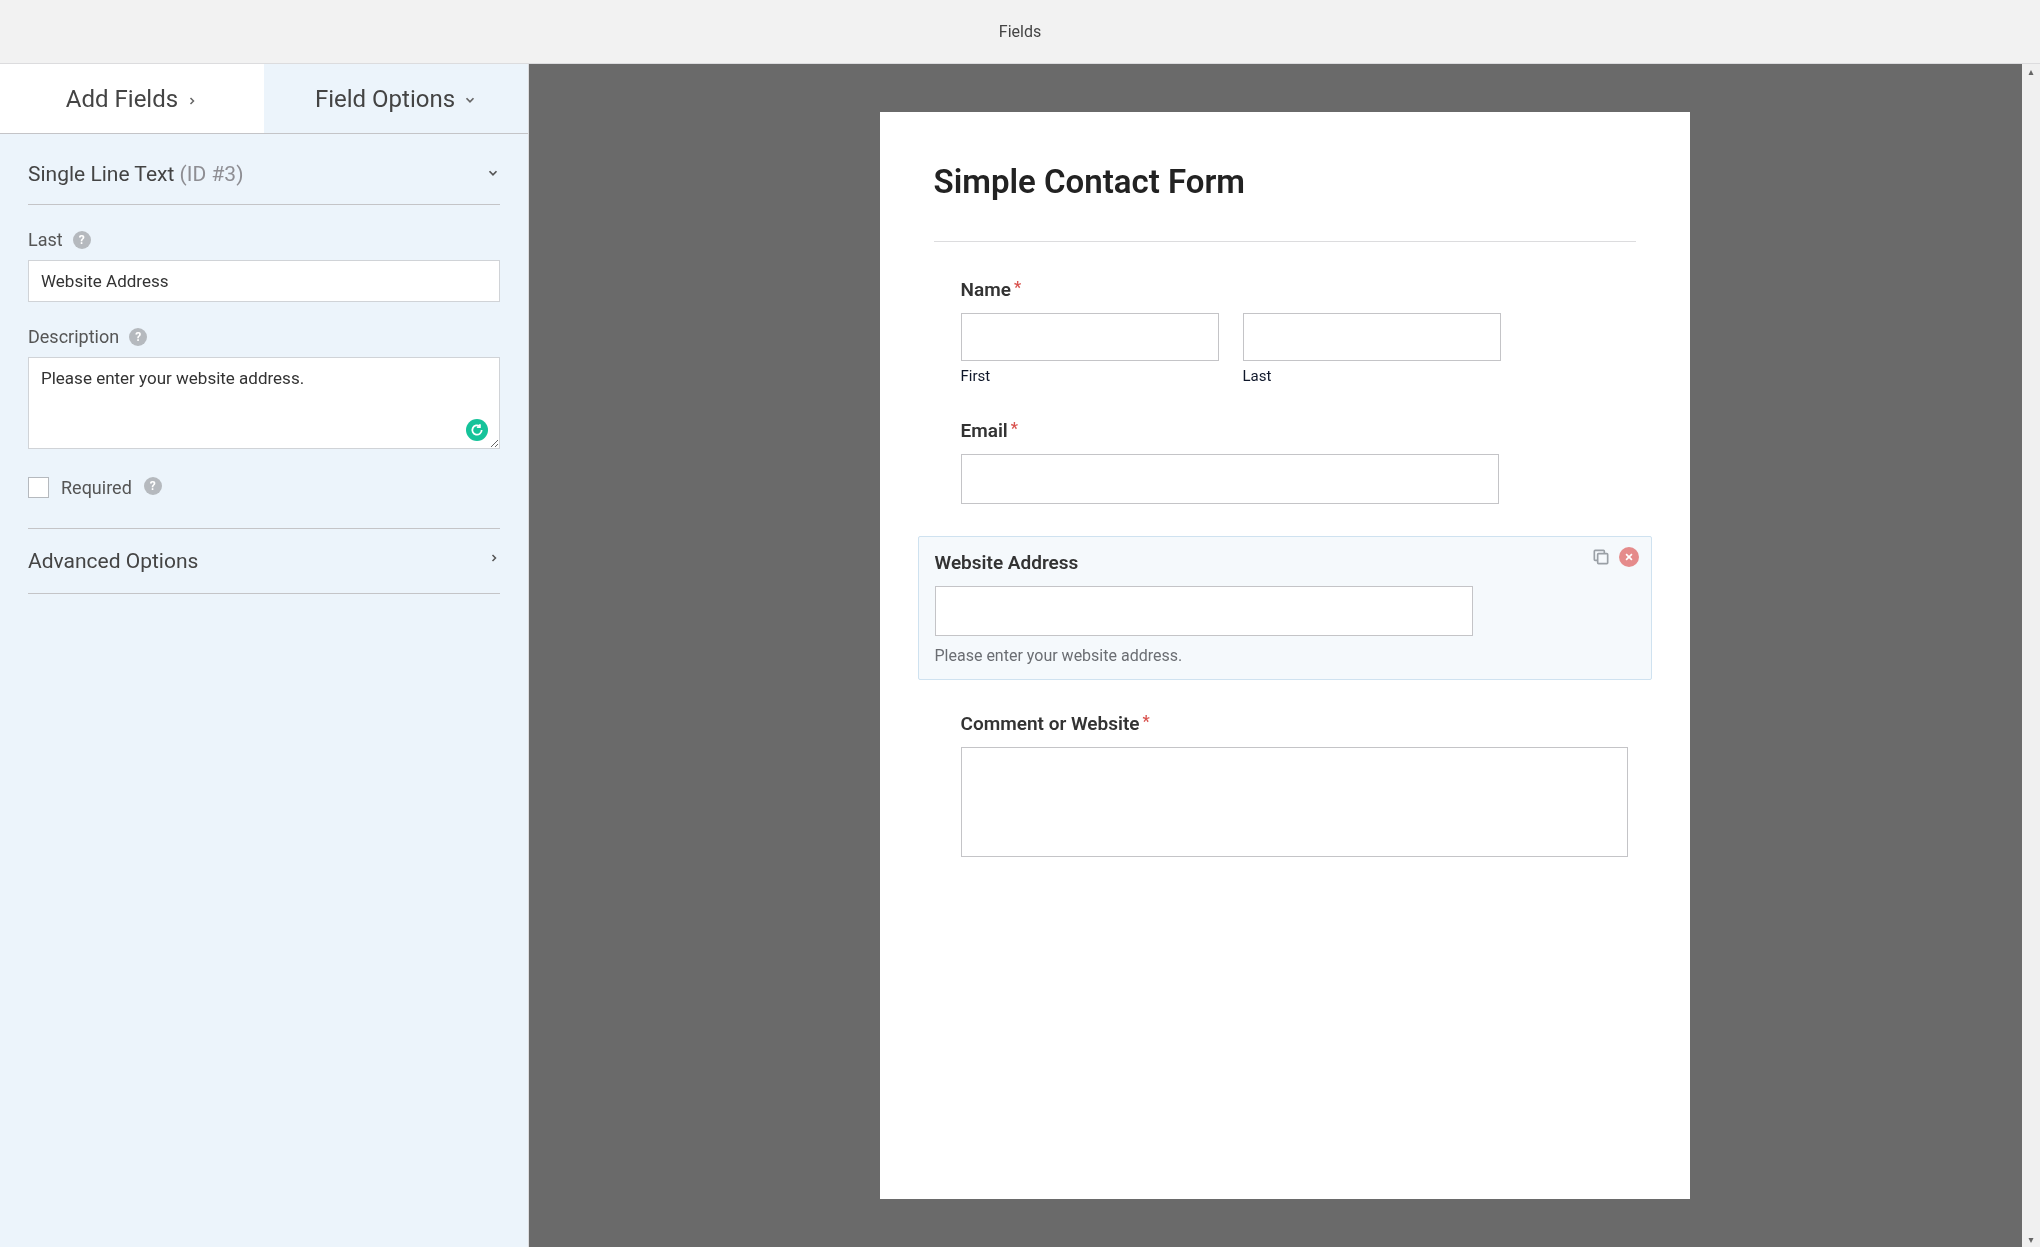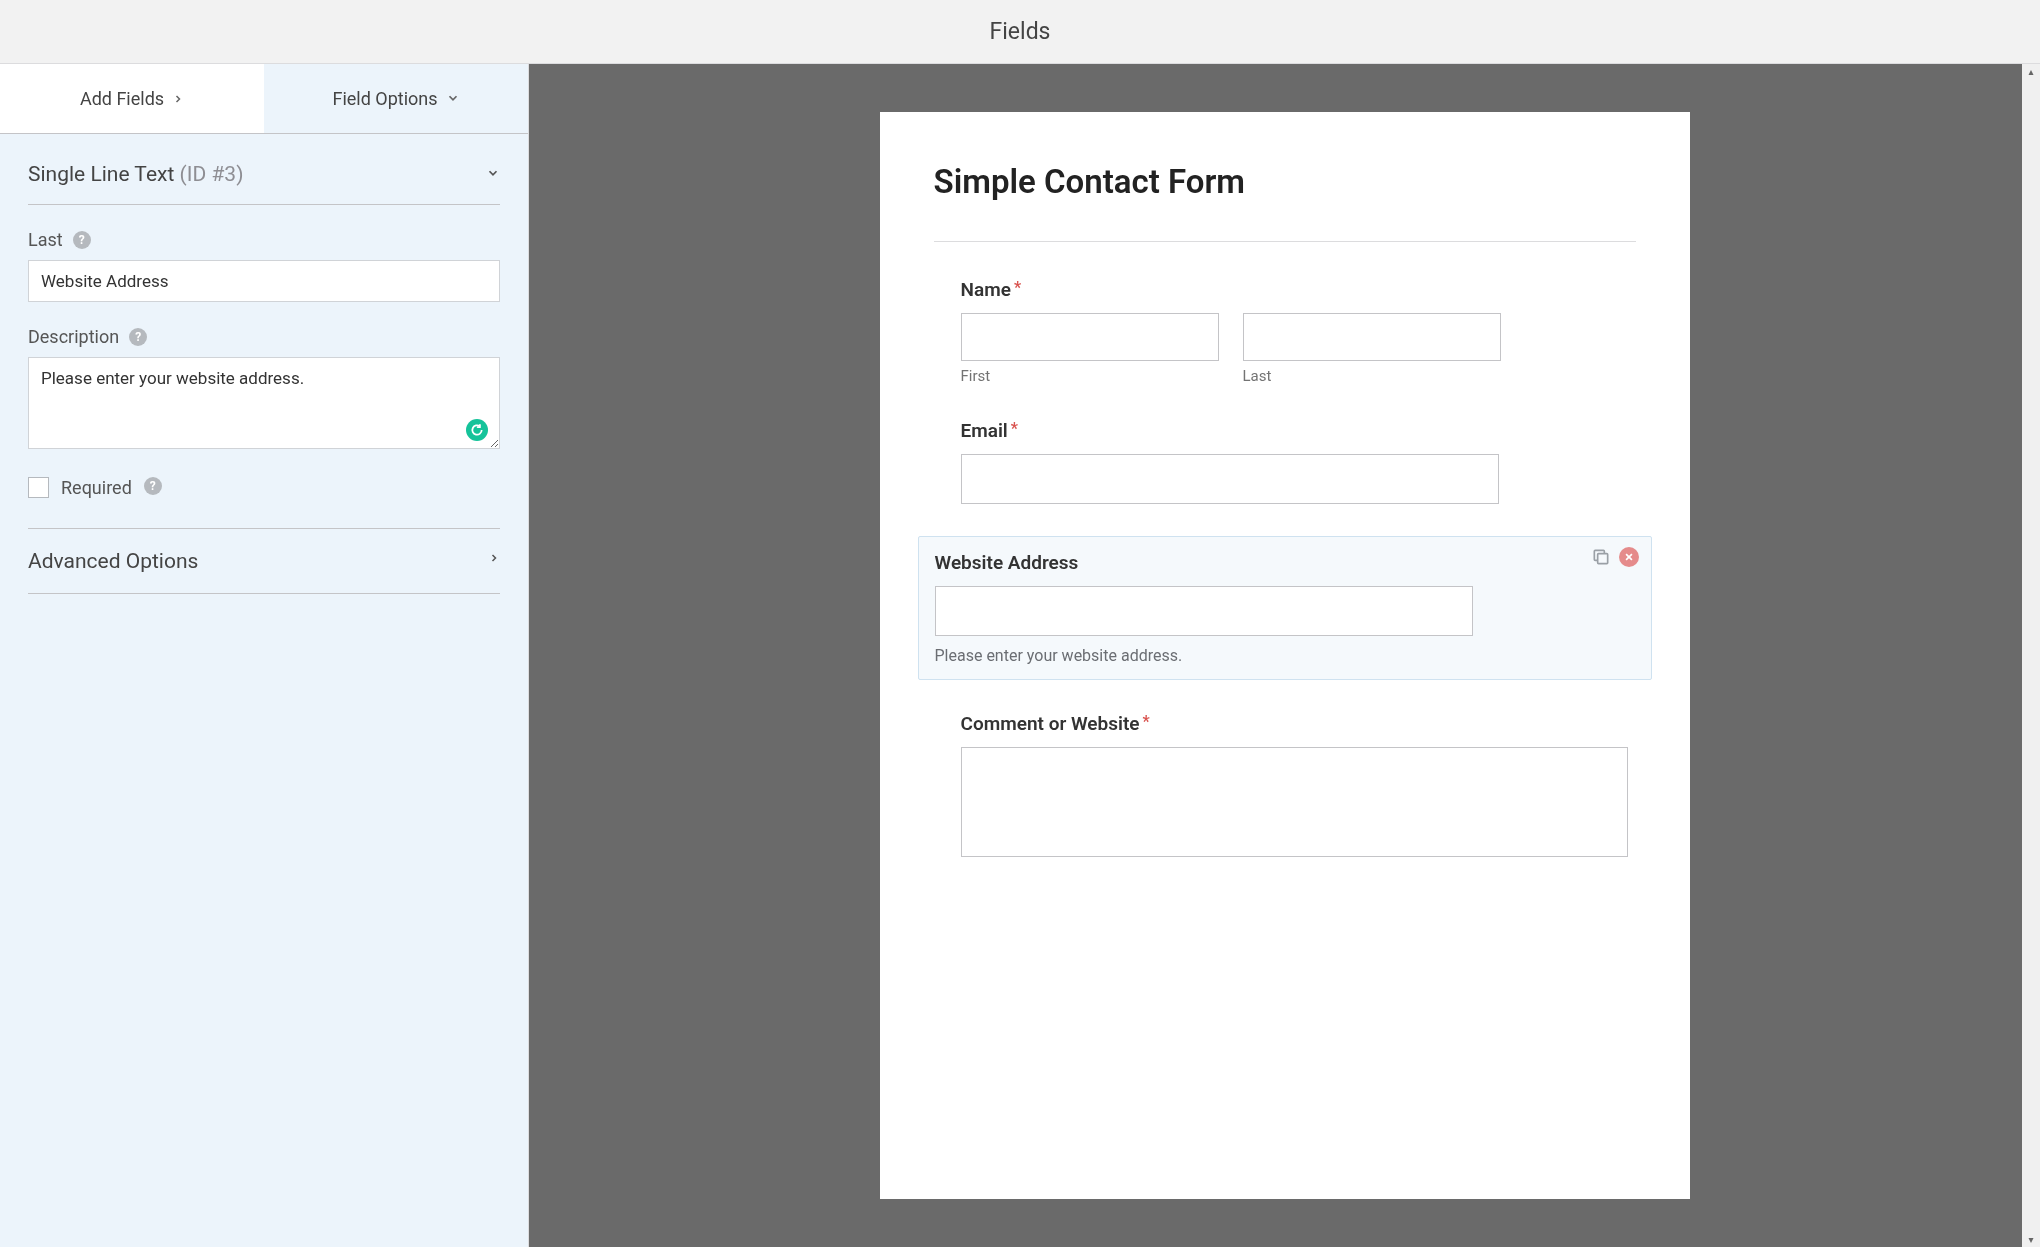--- a/index.html
+++ b/index.html
@@ -2,29 +2,29 @@
 <html><head>
 <meta charset="utf-8">
 <style>
 * { box-sizing: border-box; margin: 0; padding: 0; }
 html, body { width: 100%; height: 100%; font-family: -apple-system, BlinkMacSystemFont, "Segoe UI", Roboto, Arial, sans-serif; background: #f2f2f2; color: #333; }
 .app { display: flex; flex-direction: column; height: 100vh; }
 .topbar {
   height: 64px; display: flex; align-items: center; justify-content: center;
   border-bottom: 1px solid #dcdcde; background: #f2f2f2;
 }
-.topbar-title { font-size: 23px; color: #444; font-weight: 400; }
+.topbar-title { font-size: 16px; color: #444; font-weight: 400; }
 .main { flex: 1; display: flex; overflow: hidden; }
 
 
 .sidebar { width: 529px; background: #ecf4fb; border-right: 1px solid #dcdcde; overflow-y: auto; }
 .tabs { display: flex; }
 .tab {
   flex: 1; height: 70px; display: flex; align-items: center; justify-content: center;
-  gap: 8px; font-size: 18px; color: #444; cursor: pointer;
+  gap: 8px; font-size: 24px; color: #444; cursor: pointer;
   border-bottom: 1px solid #c4c4c7; background: #ecf4fb;
 }
 .tab.inactive { background: #fff; }
 .tab .chevron { color: #666; }
 .panel-body { padding: 28px 28px 7px 28px; }
 
 .section-header {
   display: flex; align-items: center; justify-content: space-between;
   padding-bottom: 18px; border-bottom: 1px solid #c4c4c7; margin-bottom: 24px;
 }
@@ -87,21 +87,21 @@
 }
 .field-label { font-size: 19px; font-weight: 600; color: #333; margin-bottom: 12px; display: block; }
 .req-star { color: #d9534f; margin-left: 3px; font-size: 16px; vertical-align: top; }
 .field-desc { font-size: 16px; color: #6b6e73; margin-top: 10px; }
 .field-input {
   width: 100%; height: 50px; border: 1px solid #c4c4c7; background: #fff; padding: 8px 10px;
 }
 .name-grid { display: flex; gap: 24px; }
 .name-col { flex: 0 0 258px; }
 .name-col .field-input { height: 48px; margin-bottom: 6px; }
-.name-sublabel { font-size: 15px; color: #737373; }
+.name-sublabel { font-size: 15px; color: #0f172a; }
 .textarea-big {
   width: 100%; height: 110px; border: 1px solid #c4c4c7; background: #fff; padding: 8px 10px;
 }
 
 .field-actions {
   position: absolute; top: 10px; right: 12px; display: flex; gap: 8px; align-items: center;
 }
 .action-icon { cursor: pointer; color: #9aa0a6; display: flex; }
 .action-delete {
   width: 20px; height: 20px; background: #e58b8b; border-radius: 50%;

